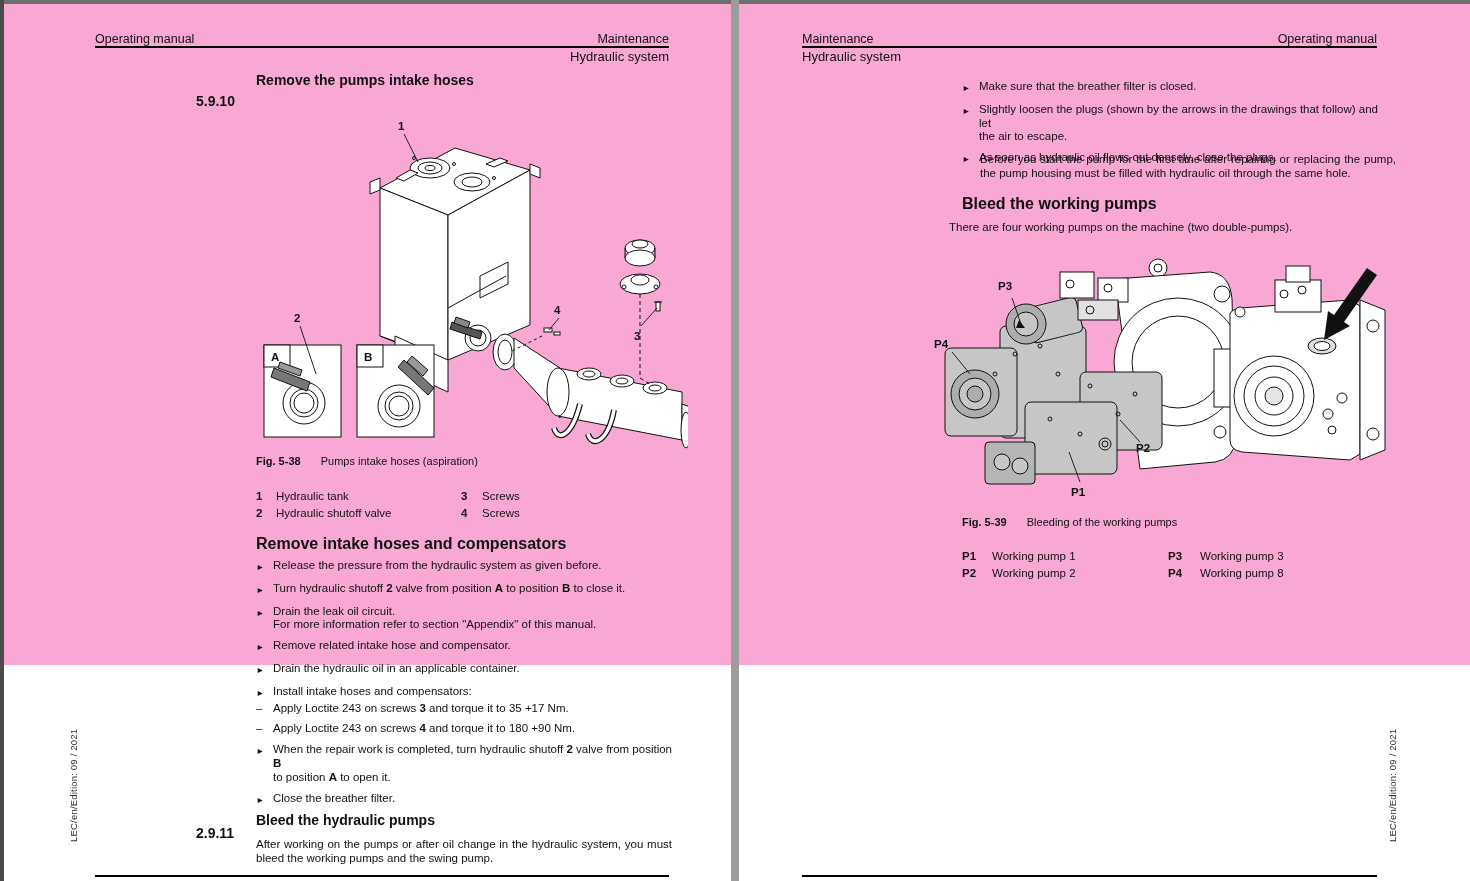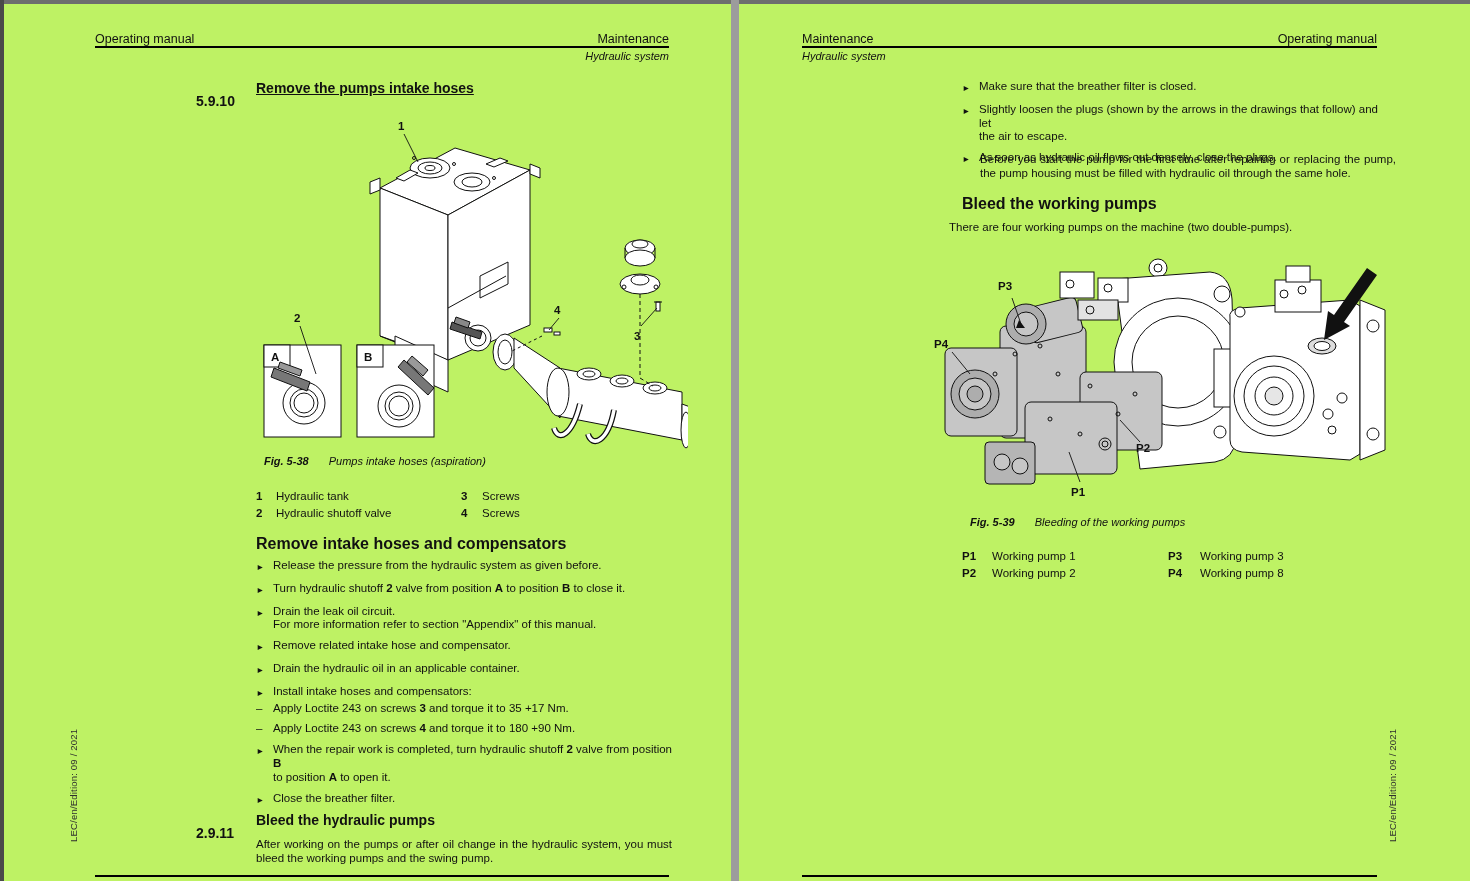--- a/index.html
+++ b/index.html
@@ -5,34 +5,34 @@
   html,body{margin:0;padding:0;}
   body{
     width:1470px;height:881px;position:relative;overflow:hidden;
     background:#ffffff;
     font-family:"Liberation Sans","DejaVu Sans",sans-serif;
     color:#111;
     -webkit-font-smoothing:antialiased;
   }
   .frame-top{position:absolute;left:0;top:0;width:1470px;height:4px;background:#6e6e6e;}
   .frame-left{position:absolute;left:0;top:0;width:4px;height:881px;background:#4a4a4a;}
-  .page{position:absolute;top:4px;height:877px;background:#bef264;}
+  .page{position:absolute;top:4px;height:661px;background:#f9a8d4;}
   .page-left{left:4px;width:727px;}
   .page-right{left:739px;width:731px;}
   .divider{position:absolute;left:731px;top:0;width:8px;height:881px;background:#9c9c9c;}
 
   .abs{position:absolute;}
   .hdr{font-size:12.5px;line-height:14px;white-space:nowrap;}
   .hrule{position:absolute;height:1.6px;background:#000;}
-  .subhdr{font-size:11px;line-height:11px;white-space:nowrap;font-style:italic;}
+  .subhdr{font-size:13px;line-height:11px;white-space:nowrap;}
 
   .sec-num{font-size:14px;font-weight:bold;white-space:nowrap;margin-top:13px;}
   .sec-title{font-size:14px;font-weight:bold;white-space:nowrap;}
 
-  .caption{font-size:11px;font-style:italic;white-space:nowrap;margin-left:8px;}
+  .caption{font-size:11px;white-space:nowrap;}
   .caption-label{font-weight:bold;}
 
   .parts{display:grid;grid-auto-rows:17px;font-size:11.5px;line-height:14px;}
   .parts-left{grid-template-columns:20px 185px 21px auto;}
   .parts-right{grid-template-columns:30px 176px 32px auto;}
   .pnum{font-weight:bold;}
 
   .subheading{font-size:16px;font-weight:bold;white-space:nowrap;}
 
   .bullets{position:absolute;font-size:11.5px;line-height:13.8px;}
@@ -59,21 +59,21 @@
 <div class="divider"></div>
 
 <div class="page page-left">
 
   <div class="abs hdr" style="left:91px;top:28px;">Operating manual</div>
   <div class="abs hdr" style="right:62px;top:28px;">Maintenance</div>
   <div class="hrule" style="left:91px;right:62px;top:42px;"></div>
   <div class="abs subhdr" style="right:62px;top:47px;">Hydraulic system</div>
 
   <div class="abs sec-num" style="left:192px;top:76px;">5.9.10</div>
-  <div class="abs sec-title" style="left:252px;top:76px;text-decoration:underline;">Remove the pumps intake hoses</div>
+  <div class="abs sec-title" style="left:252px;top:68px;">Remove the pumps intake hoses</div>
 
   <svg class="abs" style="left:254px;top:102px;" width="430" height="346" viewBox="0 0 430 346" fill="none" stroke="#111" stroke-width="1">
 
     <polygon points="122,82 197,42 272,64 190,109" fill="#fff"></polygon>
     <polygon points="122,82 122,230 190,254 190,109" fill="#fff"></polygon>
     <polygon points="190,109 272,64 272,219 190,254" fill="#fff"></polygon>
 
     <polygon points="137,230 190,254 190,286 137,262" fill="#fff"></polygon>
     <line x1="122" y1="230" x2="137" y2="236"></line>
 

